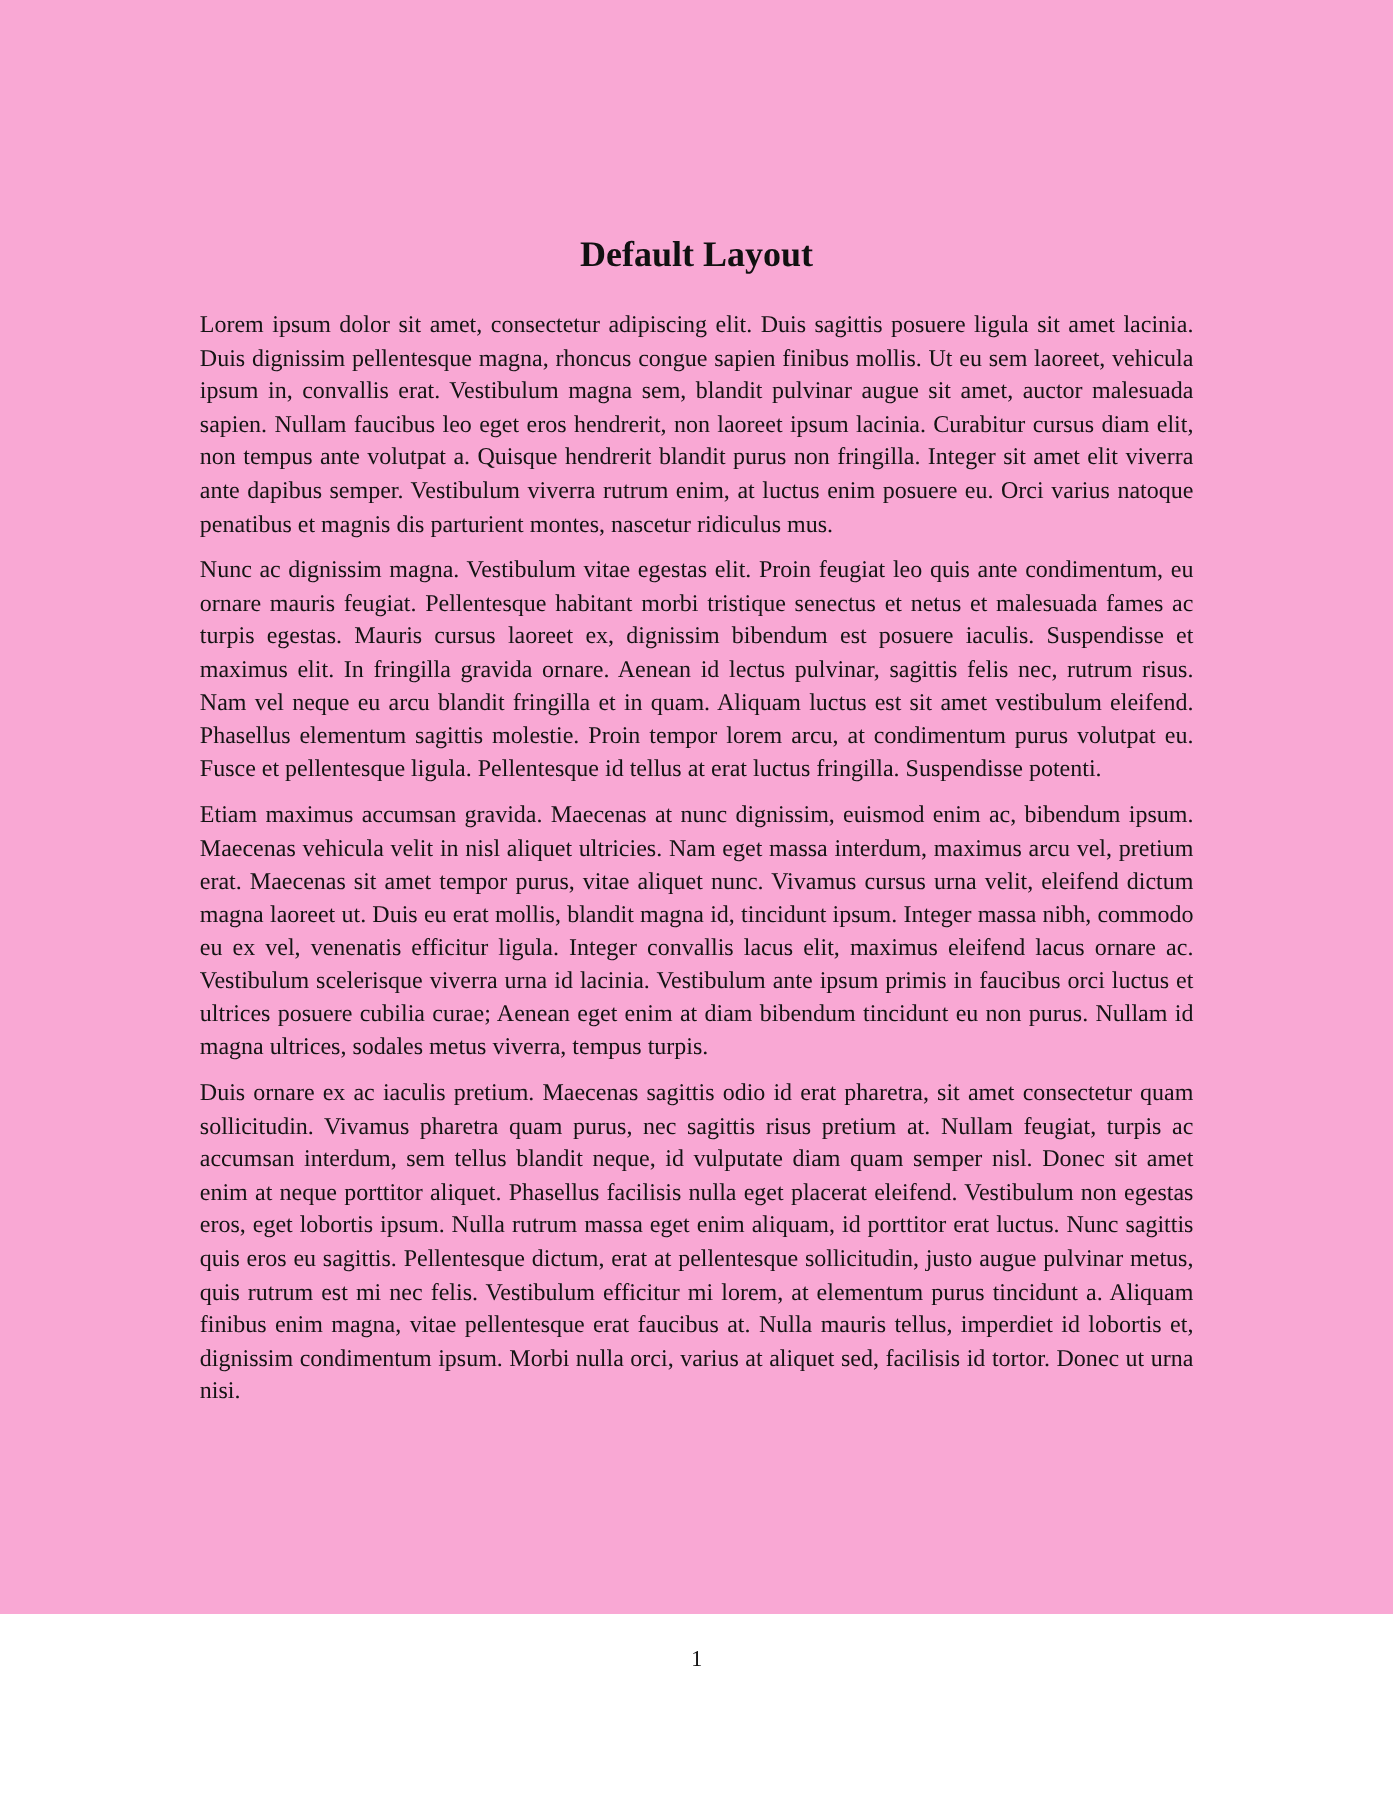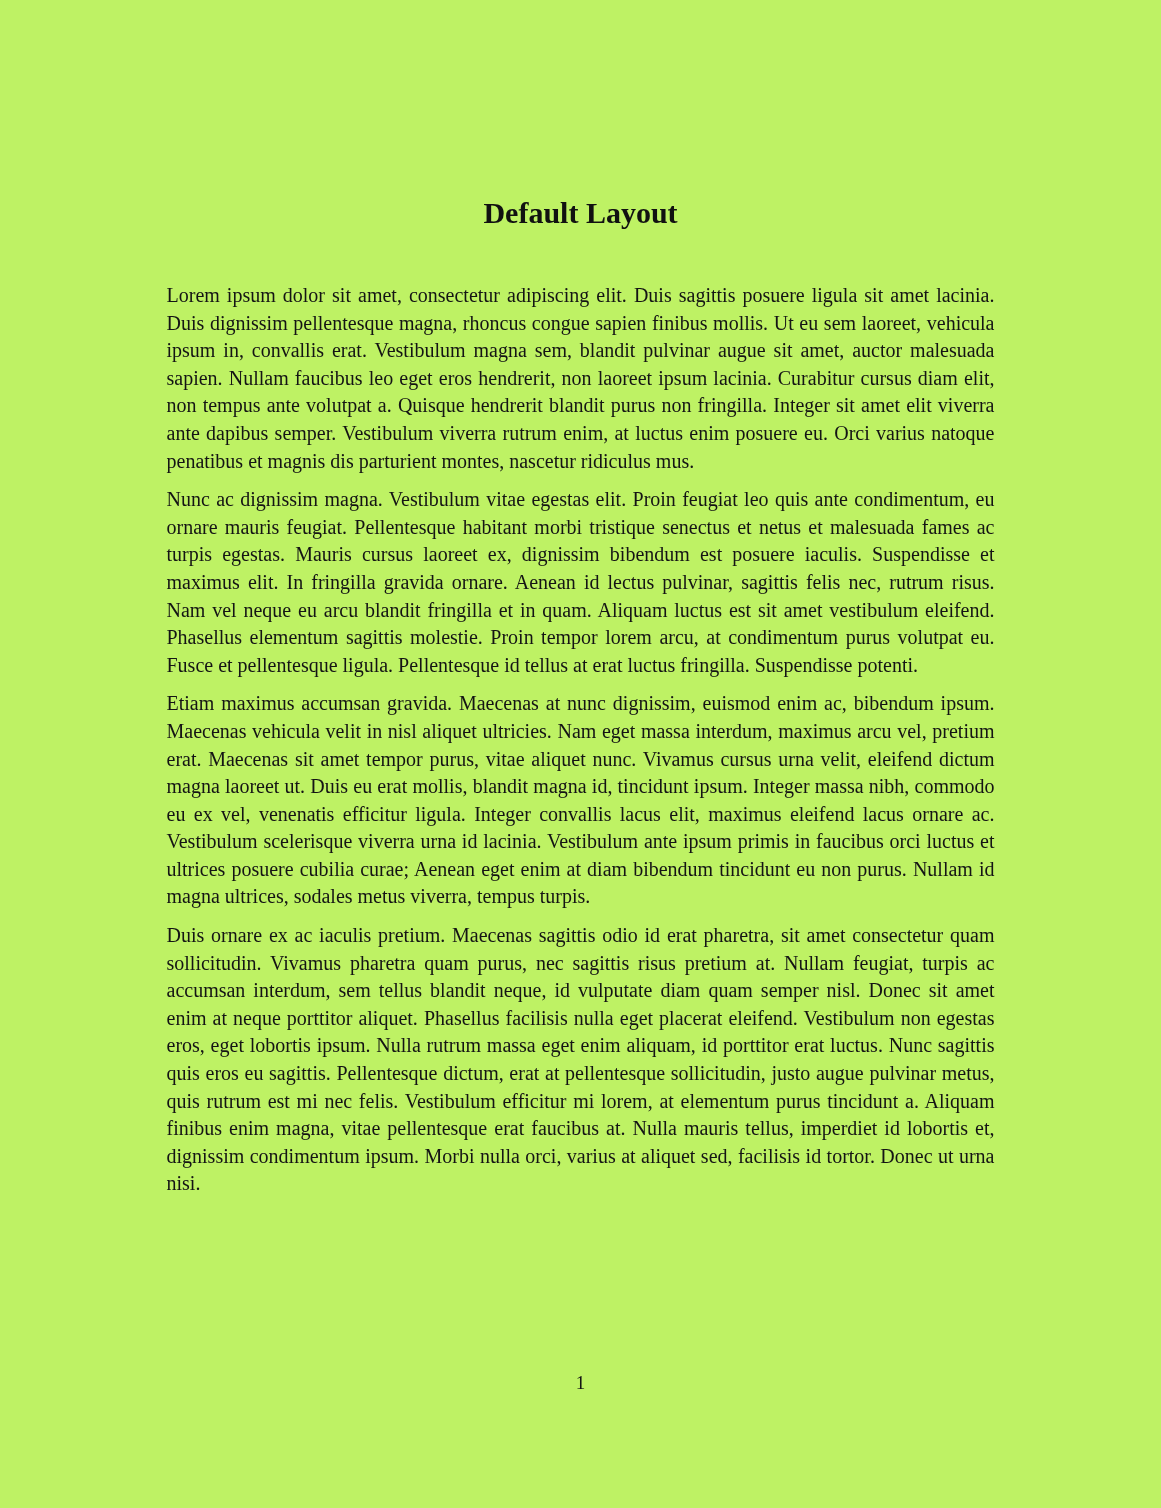--- a/index.html
+++ b/index.html
@@ -10,39 +10,39 @@
   body {
     width: 1161px;
     height: 1508px;
     position: relative;
     font-family: "Liberation Serif", "DejaVu Serif", serif;
     color: #141414;
     overflow: hidden;
   }
   .page {
     width: 1161px;
-    height: 1508px;
+    height: 1345px;
     position: relative;
-    background: #bef264;
+    background: #f9a8d4;
   }
   .content {
     width: 828px;
     margin: 0 auto;
   }
   .doc-title {
     margin: 0;
     padding-top: 196px;
     text-align: center;
     font-size: 30px;
     font-weight: 700;
     color: #111111;
     font-family: "Liberation Serif", "DejaVu Serif", serif;
   }
   .doc-body {
-    margin-top: 52px;
+    margin-top: 28px;
     font-size: 20px;
     line-height: 27.6px;
     text-align: justify;
     hyphens: auto;
     -webkit-hyphens: auto;
   }
   .doc-body p {
     margin: 0 0 11px 0;
     text-indent: 0;
   }

